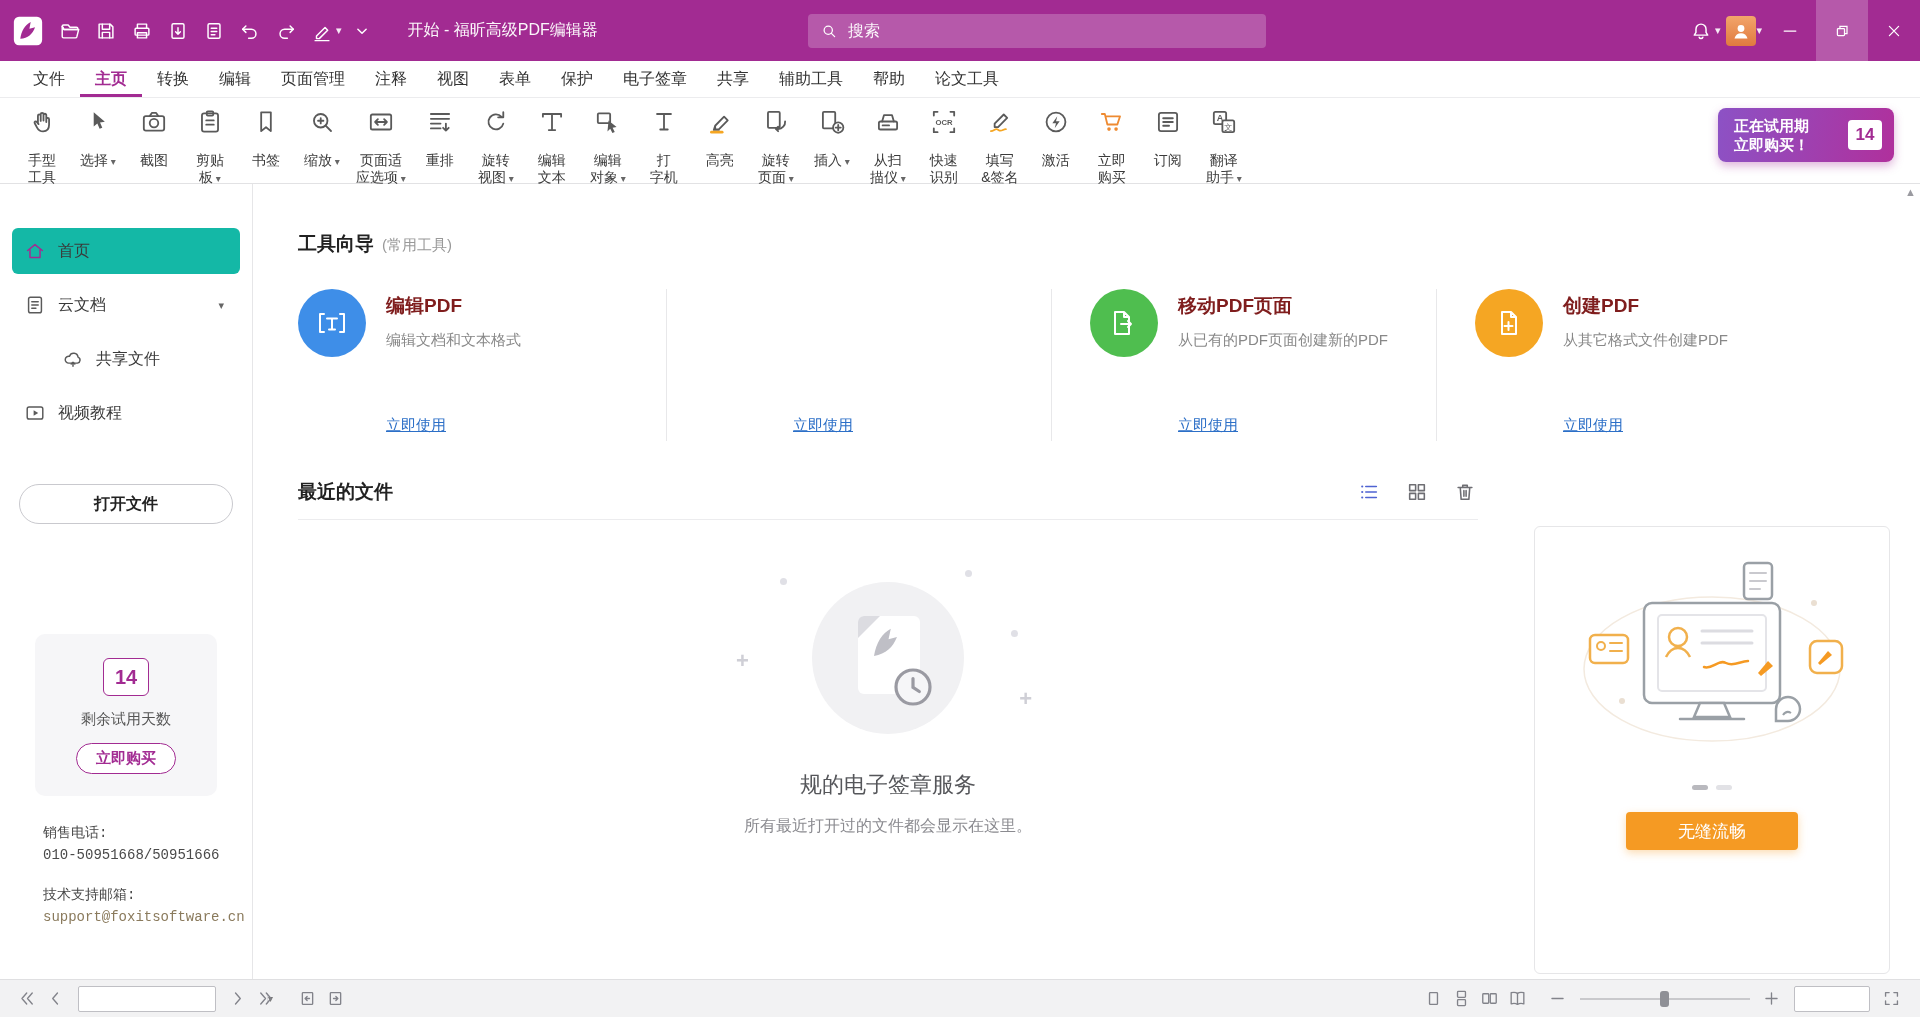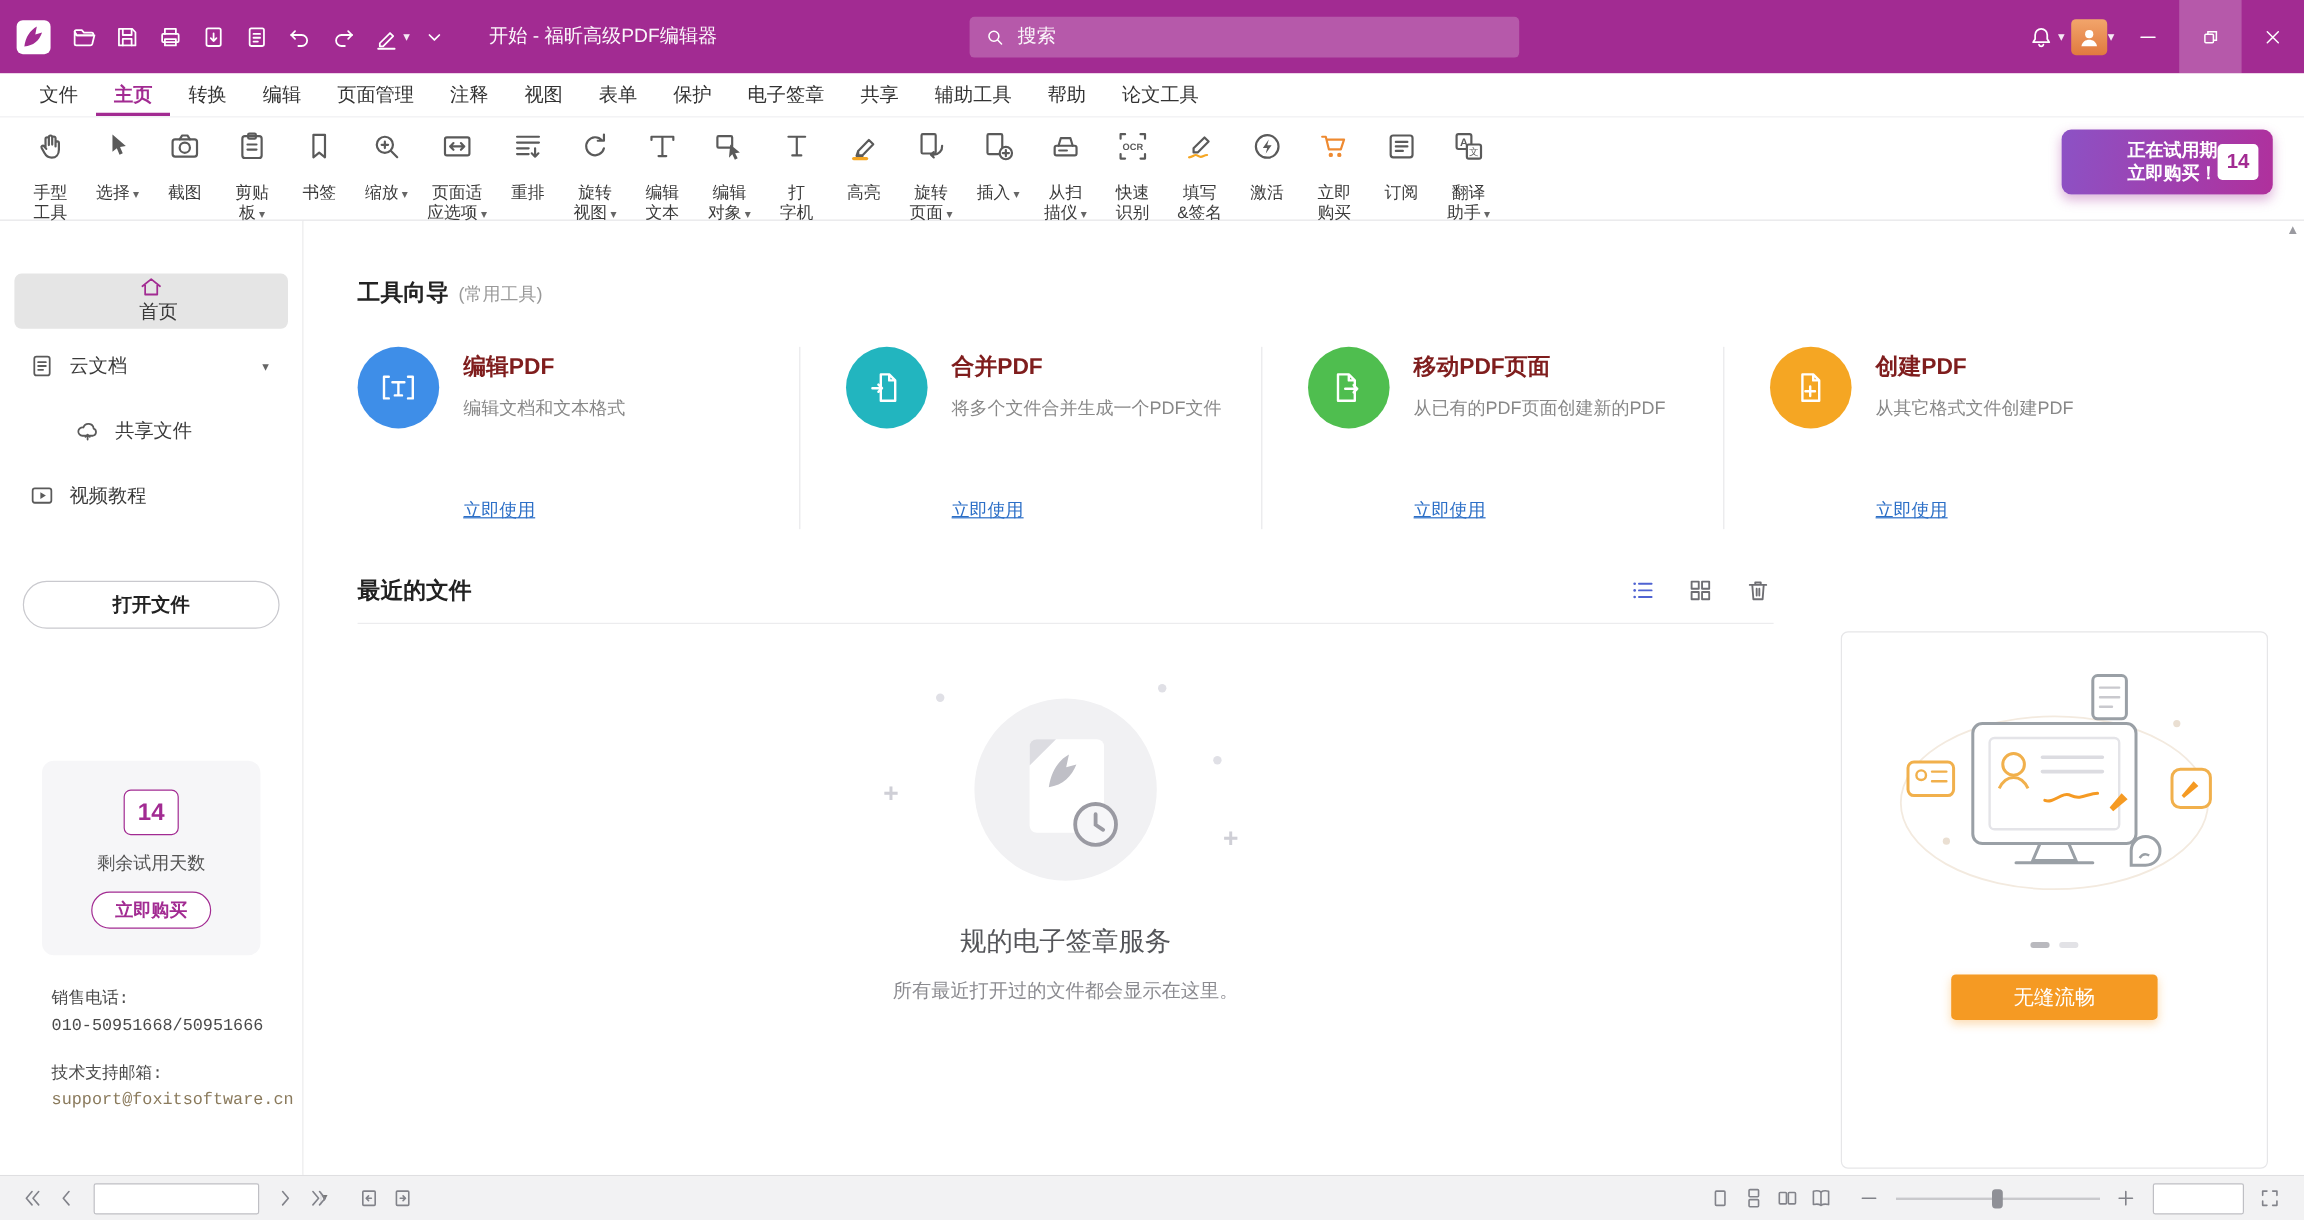--- a/index.html
+++ b/index.html
@@ -32,28 +32,28 @@
   .menu-item.active { color:#A22B92; font-weight:bold; box-shadow:inset 0 -3px 0 #A22B92; }
 
   
   .ribbon { height:86px; background:#fff; border-bottom:1px solid #E2E2E4; display:flex; align-items:flex-start; padding:9px 0 0 14px; position:relative; flex:0 0 auto; }
   .tool { display:flex; flex-direction:column; align-items:center; margin:0 6px; min-width:44px;gap:11px; }
   .tool svg.ico { width:30px; height:30px; }
   svg.ico { fill:none; stroke:#5a5a5a; stroke-width:1.7; stroke-linecap:round; stroke-linejoin:round; }
   .tool .lbl { margin-top:4px; font-size:14px; line-height:17px; color:#3b3b3b; text-align:center; white-space:pre-line; }
   .tool .lbl .dd { font-size:10px; color:#666; }
   .trial-badge { position:absolute; right:26px; top:10px; width:176px; height:54px; border-radius:8px; background:linear-gradient(100deg,#8C52C5,#B0309C); box-shadow:0 4px 10px rgba(160,40,150,.35); display:flex; align-items:center; color:#fff; }
-  .trial-badge .txt { padding-left:16px; font-size:15px; line-height:19px; font-weight:bold; flex:1;text-align:right; }
+  .trial-badge .txt { padding-left:16px; font-size:15px; line-height:19px; font-weight:bold; flex:1; }
   .trial-badge .days { width:34px; height:30px; background:#fff; color:#A22B92; font-weight:bold; font-size:17px; border-radius:4px; display:flex; align-items:center; justify-content:center; margin-right:12px; }
 
   
   .bodyrow { flex:1 1 auto; display:flex; min-height:0; }
   .sidebar { width:253px; flex:0 0 auto; border-right:1px solid #E6E6E8; padding-top:44px; position:relative; background:#fff; }
   .side-item { height:46px; margin:0 12px 8px; border-radius:6px; display:flex; align-items:center; padding-left:12px; font-size:16px; color:#3a3a3a; }
-  .side-item.active { background:#e5e5e5;flex-direction:column; }
+  .side-item.active { background:#14b8a6; }
   .side-item.child { padding-left:50px; }
   .side-item svg { width:22px; height:22px; margin-right:12px; fill:none; stroke:#5a5a5a; stroke-width:1.6; stroke-linecap:round; stroke-linejoin:round; flex:0 0 auto; }
   .side-item.active svg { stroke:#A22B92; }
   .side-item .expand { margin-left:auto; margin-right:16px; font-size:11px; color:#666; }
   .open-btn { width:214px; height:40px; margin:48px auto 0; border:1px solid #C9C9CE; border-radius:20px; display:flex; align-items:center; justify-content:center; font-size:16px; font-weight:bold; color:#222; background:#fff; }
   .trial-box { width:182px; margin:110px auto 0; background:#F6F6F8; border-radius:10px; padding:24px 0 22px; text-align:center; }
   .trial-box .d { width:46px; height:38px; margin:0 auto; background:#fff; border:1.5px solid #A22B92; border-radius:6px; color:#A22B92; font-size:20px; font-weight:bold; display:flex; align-items:center; justify-content:center; }
   .trial-box .cap { font-size:15px; color:#555; margin-top:14px; }
   .trial-box .buy { width:100px; height:31px; margin:14px auto 0; border:1.5px solid #A22B92; border-radius:16px; color:#A22B92; font-size:15px; font-weight:bold; display:flex; align-items:center; justify-content:center; background:#fff; }
   .contact { margin:26px 0 0 43px; font-size:14px; line-height:22px; color:#4a4a4a;font-family:Liberation Mono, monospace; }
@@ -495,32 +495,20 @@
                 </svg>
               </div>
               <div class="card-tx">
                 <div class="card-tt">编辑PDF</div>
                 <div class="card-ds">编辑文档和文本格式</div>
               </div>
             </div>
             <a class="card-link">立即使用</a>
           </div>
           <div class="card">
-            <div class="card-top">
-              <div class="card-ic" style="background:#22B5BF">
-                <svg viewBox="0 0 40 40">
-                  <path d="M15 9h7l5 5v17H15zM22 9v5h5"></path>
-                  <path d="M8 20.5h8m0 0l-3-3m3 3l-3 3"></path>
-                </svg>
-              </div>
-              <div class="card-tx">
-                <div class="card-tt">合并PDF</div>
-                <div class="card-ds">将多个文件合并生成一个PDF文件</div>
-              </div>
-            </div>
             <a class="card-link">立即使用</a>
           </div>
           <div class="card">
             <div class="card-top">
               <div class="card-ic" style="background:#4FBE4F">
                 <svg viewBox="0 0 40 40">
                   <path d="M11 9h9l5 5v17H11zM20 9v5h5"></path>
                   <path d="M17 21h10m0 0l-3-3m3 3l-3 3"></path>
                 </svg>
               </div>

